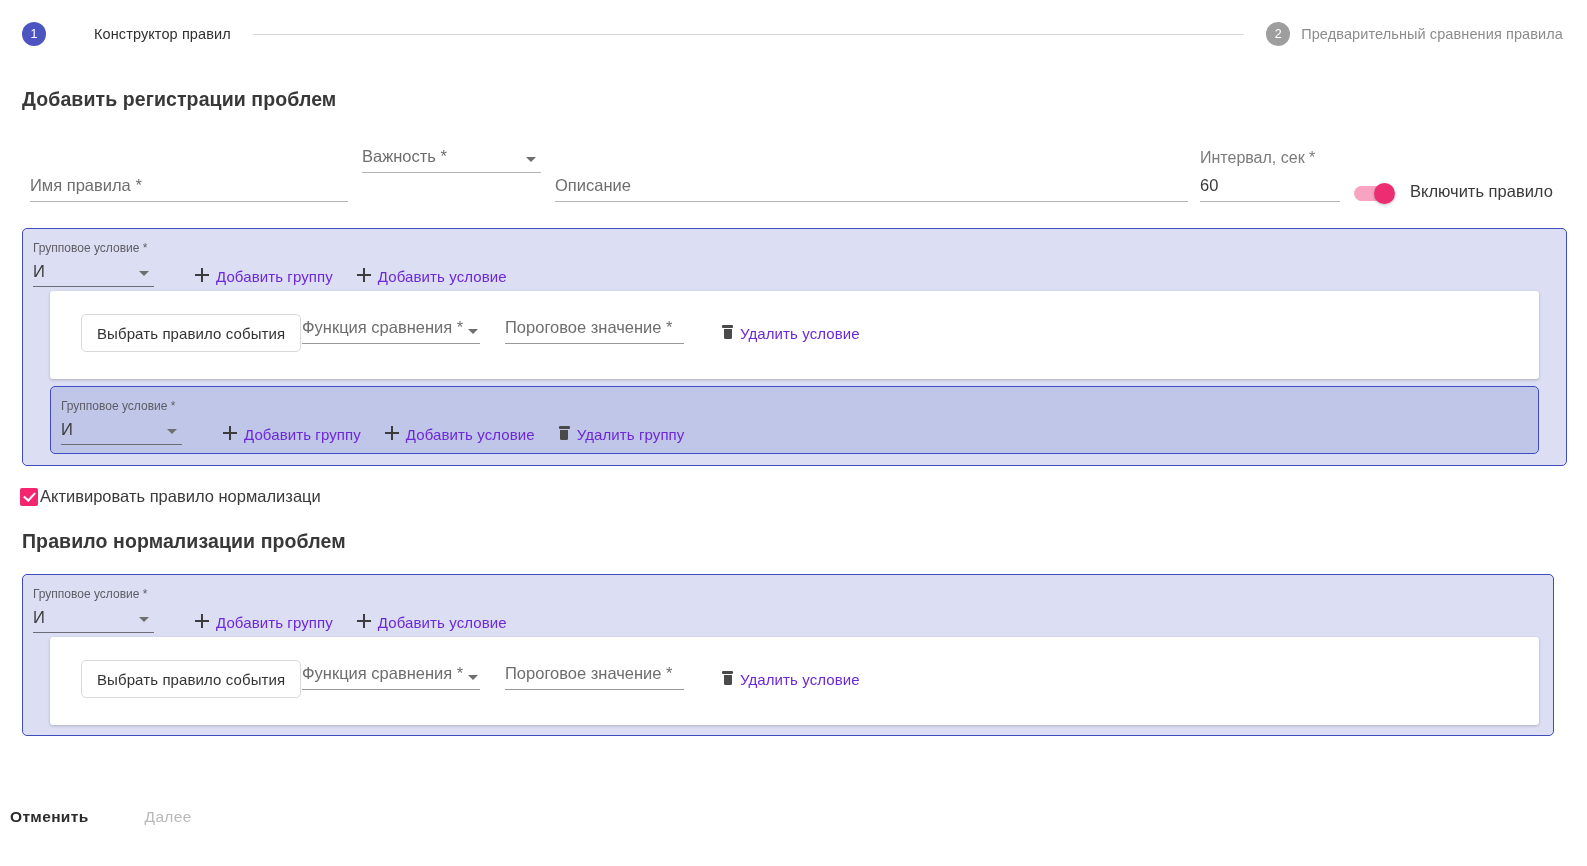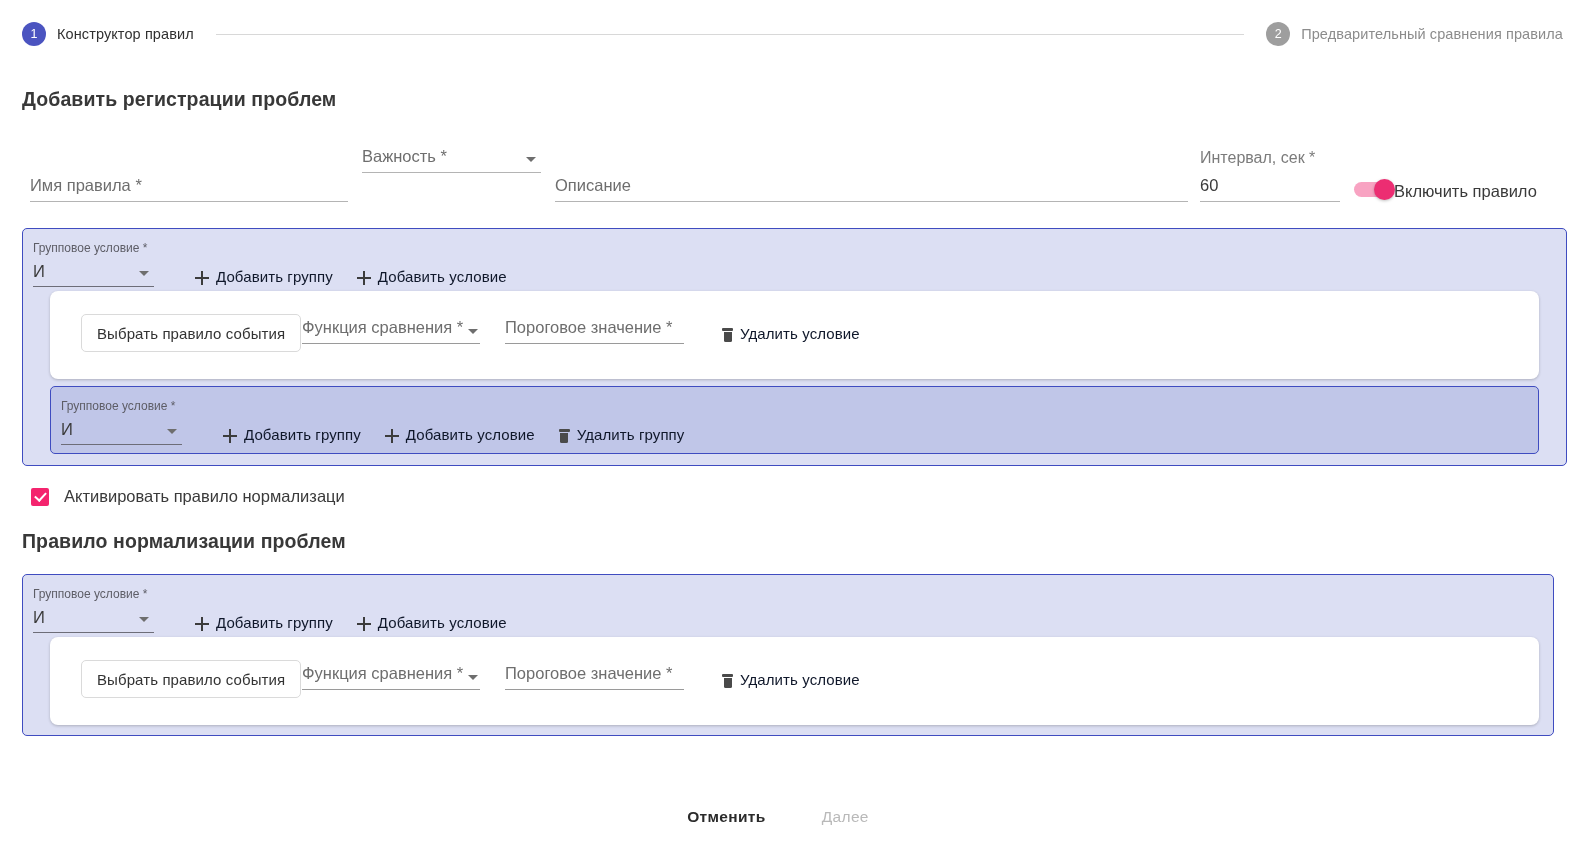--- a/index.html
+++ b/index.html
@@ -40,21 +40,21 @@
     color: #ffffff;
     font-size: 12.5px;
     line-height: 1;
   }
   .step-circle.active { background: #4b54c0; }
   .step-circle.inactive { background: #9e9e9e; }
   .step-label {
     font-size: 14.5px;
     letter-spacing: .1px;
   }
-  .step-label.active { color: #303030; }
+  .step-label.active { color: #303030; margin-left: 37px; }
   .step-label.inactive { color: #8c8c8c; }
   .stepper-line {
     flex: 1 1 auto;
     height: 1px;
     background: #d8d8d8;
     margin: 0 22px;
   }
 
   
   .section-title {
@@ -113,22 +113,22 @@
   #f-name   { left: 30px;  width: 318px; }
   #f-sev    { left: 362px; width: 179px; text-decoration: underline; }
   #f-desc   { left: 555px; width: 633px; }
   #f-interval { left: 1200px; width: 140px; }
 
   .toggle-wrap {
     position: absolute;
     left: 1354px;
     bottom: 1px;
     display: flex;
-    align-items: flex-start;
-    gap: 2px;
+    align-items: flex-end;
+    gap: 18px;
   }
   .toggle {
     width: 38px;
     height: 15px;
     border-radius: 8px;
     background: #f8a3c2;
     position: relative;
     cursor: pointer;
   }
   .toggle .knob {
@@ -188,27 +188,27 @@
   .group-actions {
     position: absolute;
     top: 23px;
     left: 150px;
     display: flex;
     align-items: center;
     gap: 0;
   }
   .text-btn {
     display: inline-flex;
-    align-items: flex-end;
+    align-items: flex-start;
     gap: 7px;
     background: transparent;
     border: none;
     font-family: inherit;
     font-size: 15px;
-    color: #0f172a;
+    color: #6d28d9;
     cursor: pointer;
     padding: 4px 12px;
     letter-spacing: .1px;
     white-space: nowrap;
   }
   .plus-icon {
     display: inline-block;
     width: 14px;
     height: 14px;
     position: relative;
@@ -241,21 +241,21 @@
     top: 3.5px; left: 1.5px;
     width: 8px; height: 10.5px;
     background: #4a4a4a;
     border-radius: 0 0 1.5px 1.5px;
   }
 
   
   .cond-card {
     position: absolute;
     background: #ffffff;
-    border-radius: 8px;
+    border-radius: 3px;
     box-shadow: 0 1px 3px rgba(0,0,0,.22);
   }
   .cc-1 { left: 27px; top: 62px; width: 1489px; height: 88px; }
   .cc-2 { left: 27px; top: 62px; width: 1489px; height: 88px; }
 
   .outlined-btn {
     position: absolute;
     left: 31px;
     top: 23px;
     height: 38px;
@@ -284,25 +284,25 @@
   .del-cond-btn {
     position: absolute;
     left: 662px;
     top: 30px;
     padding: 4px 10px;
   }
 
   
   .checkbox-row {
     position: absolute;
-    left: 31px;
+    left: 20px;
     top: 487px;
     display: flex;
     align-items: center;
-    gap: 15px;
+    gap: 2px;
   }
   .checkbox {
     width: 18px;
     height: 18px;
     border-radius: 2px;
     background: #f4246e;
     position: relative;
     cursor: pointer;
     flex: 0 0 18px;
   }
@@ -319,21 +319,20 @@
   }
   .checkbox-label { font-size: 16.5px; color: #3a3a3a; white-space: nowrap; }
 
   
   .footer {
     position: absolute;
     left: 0;
     top: 802px;
     width: 1556px;
     display: flex;
-    justify-content: center;
     align-items: center;
     gap: 36px;
   }
   .footer-btn {
     background: transparent;
     border: none;
     font-family: inherit;
     font-size: 15.5px;
     font-weight: bold;
     letter-spacing: .35px;

